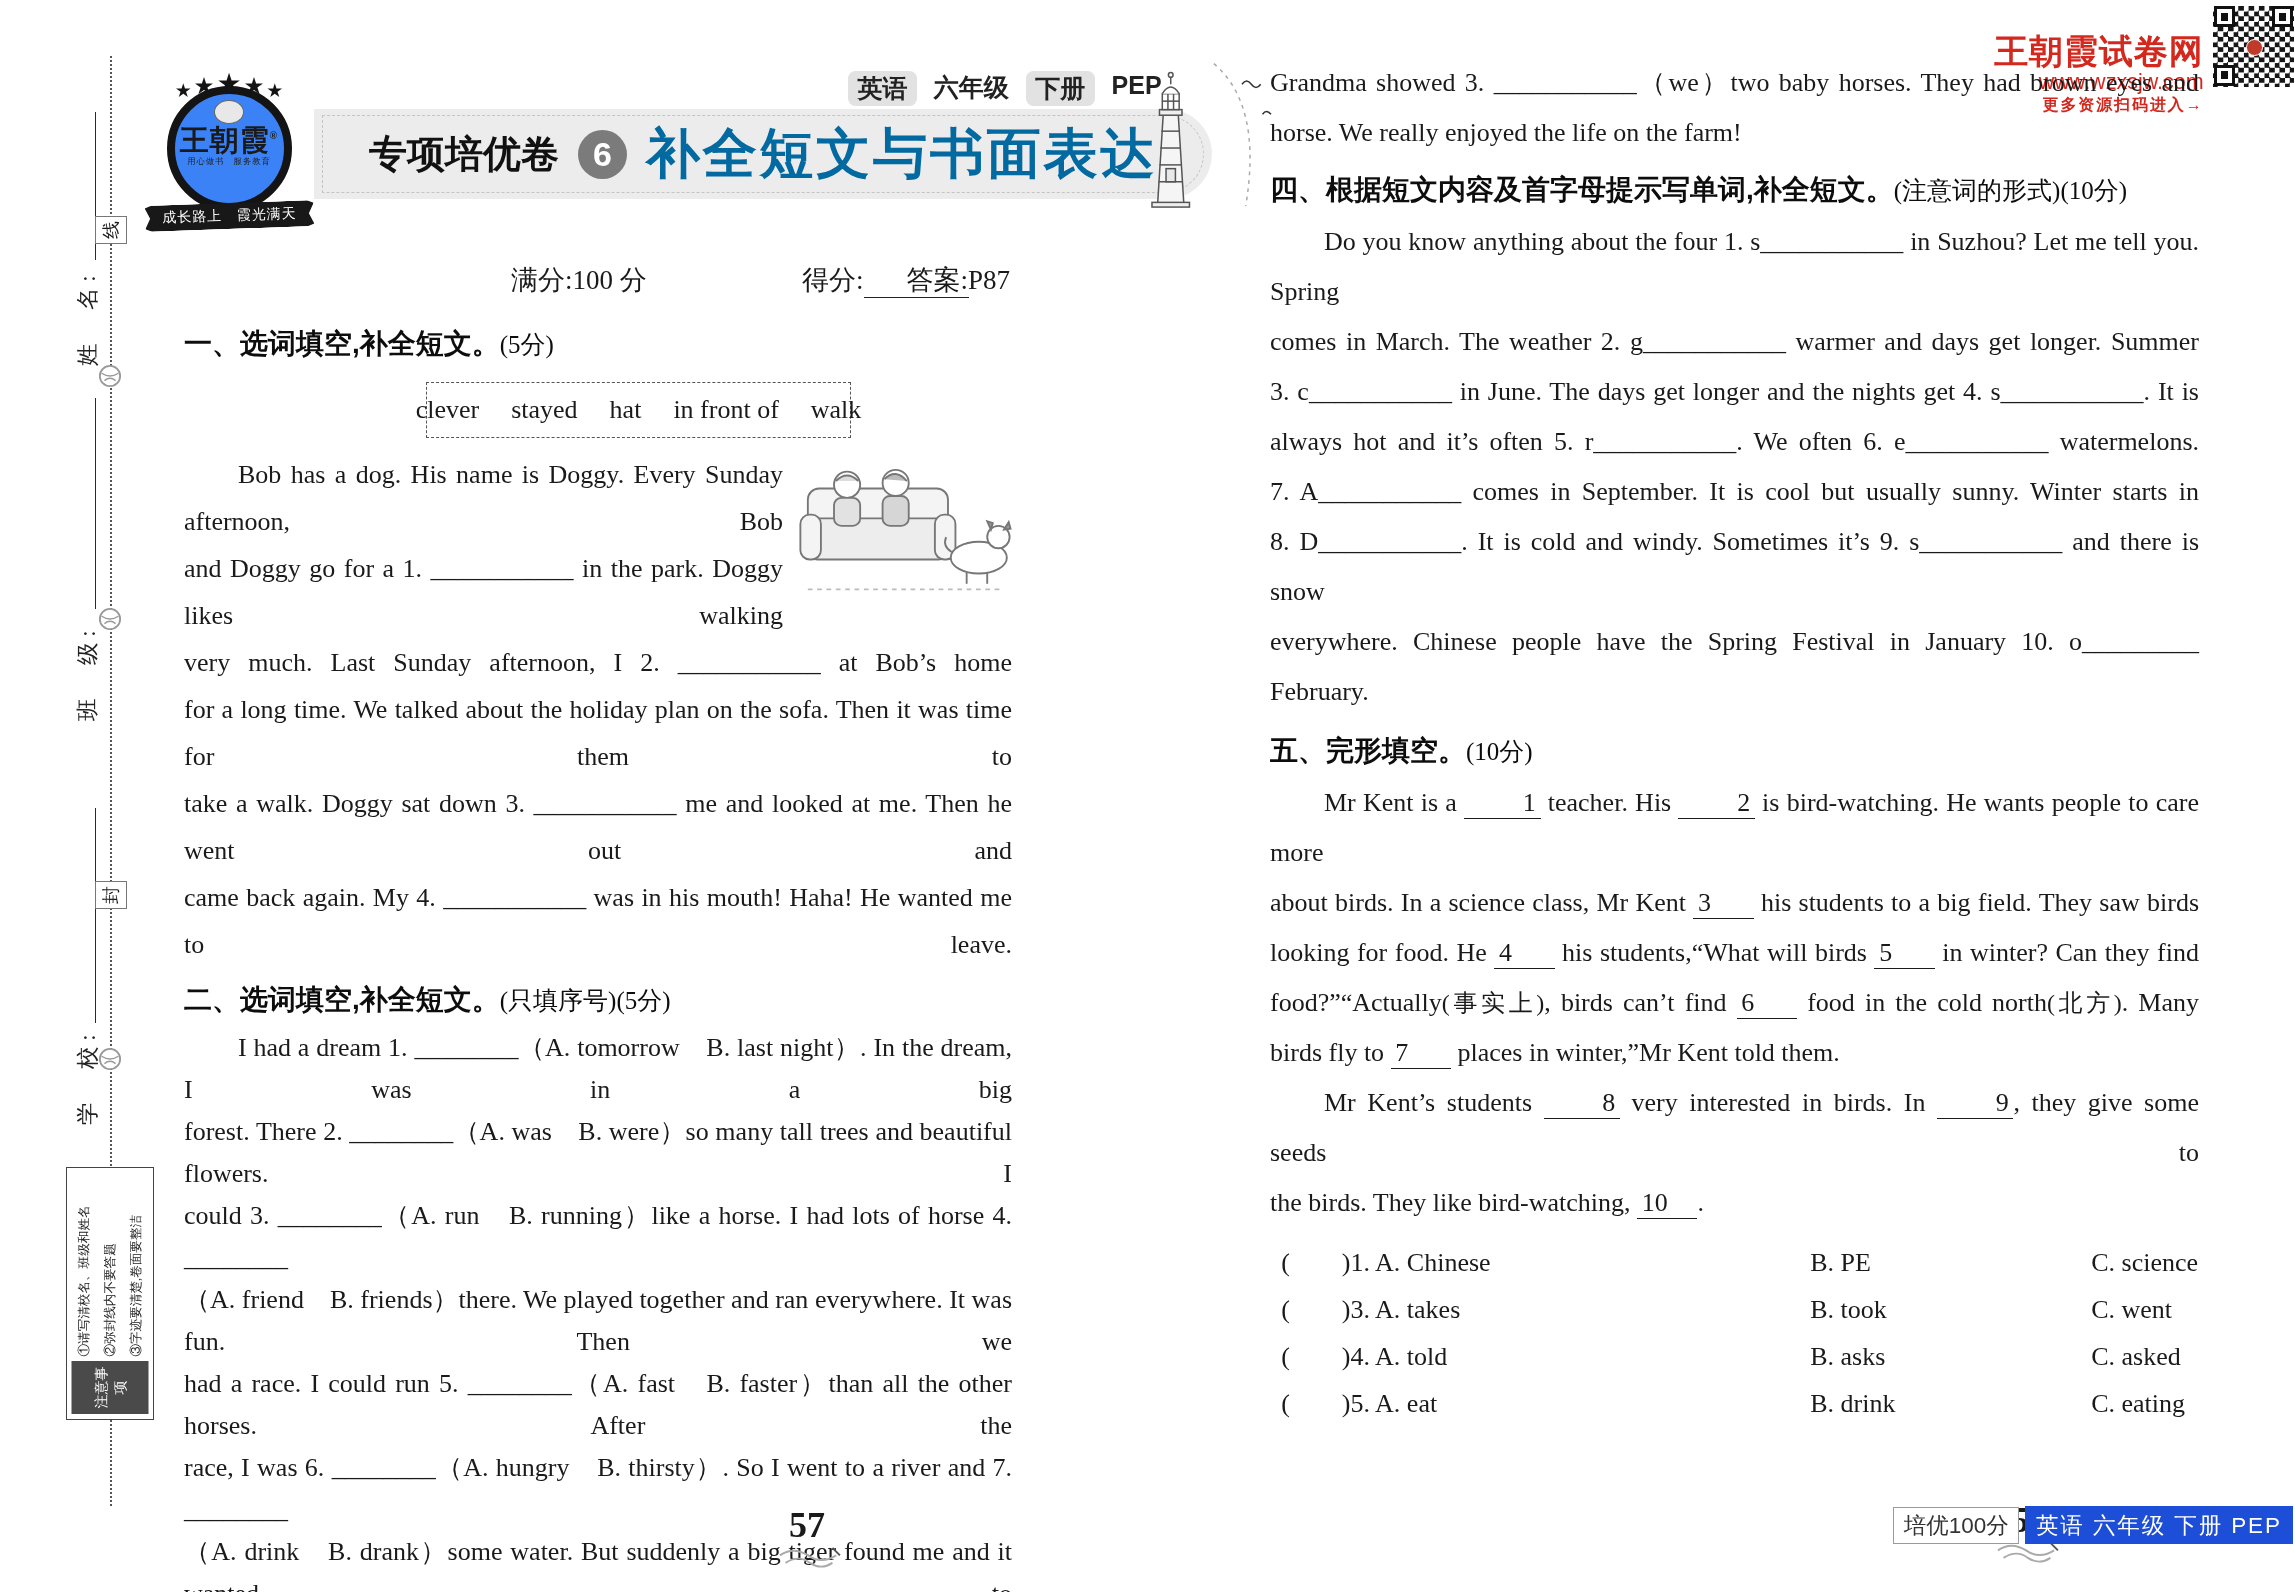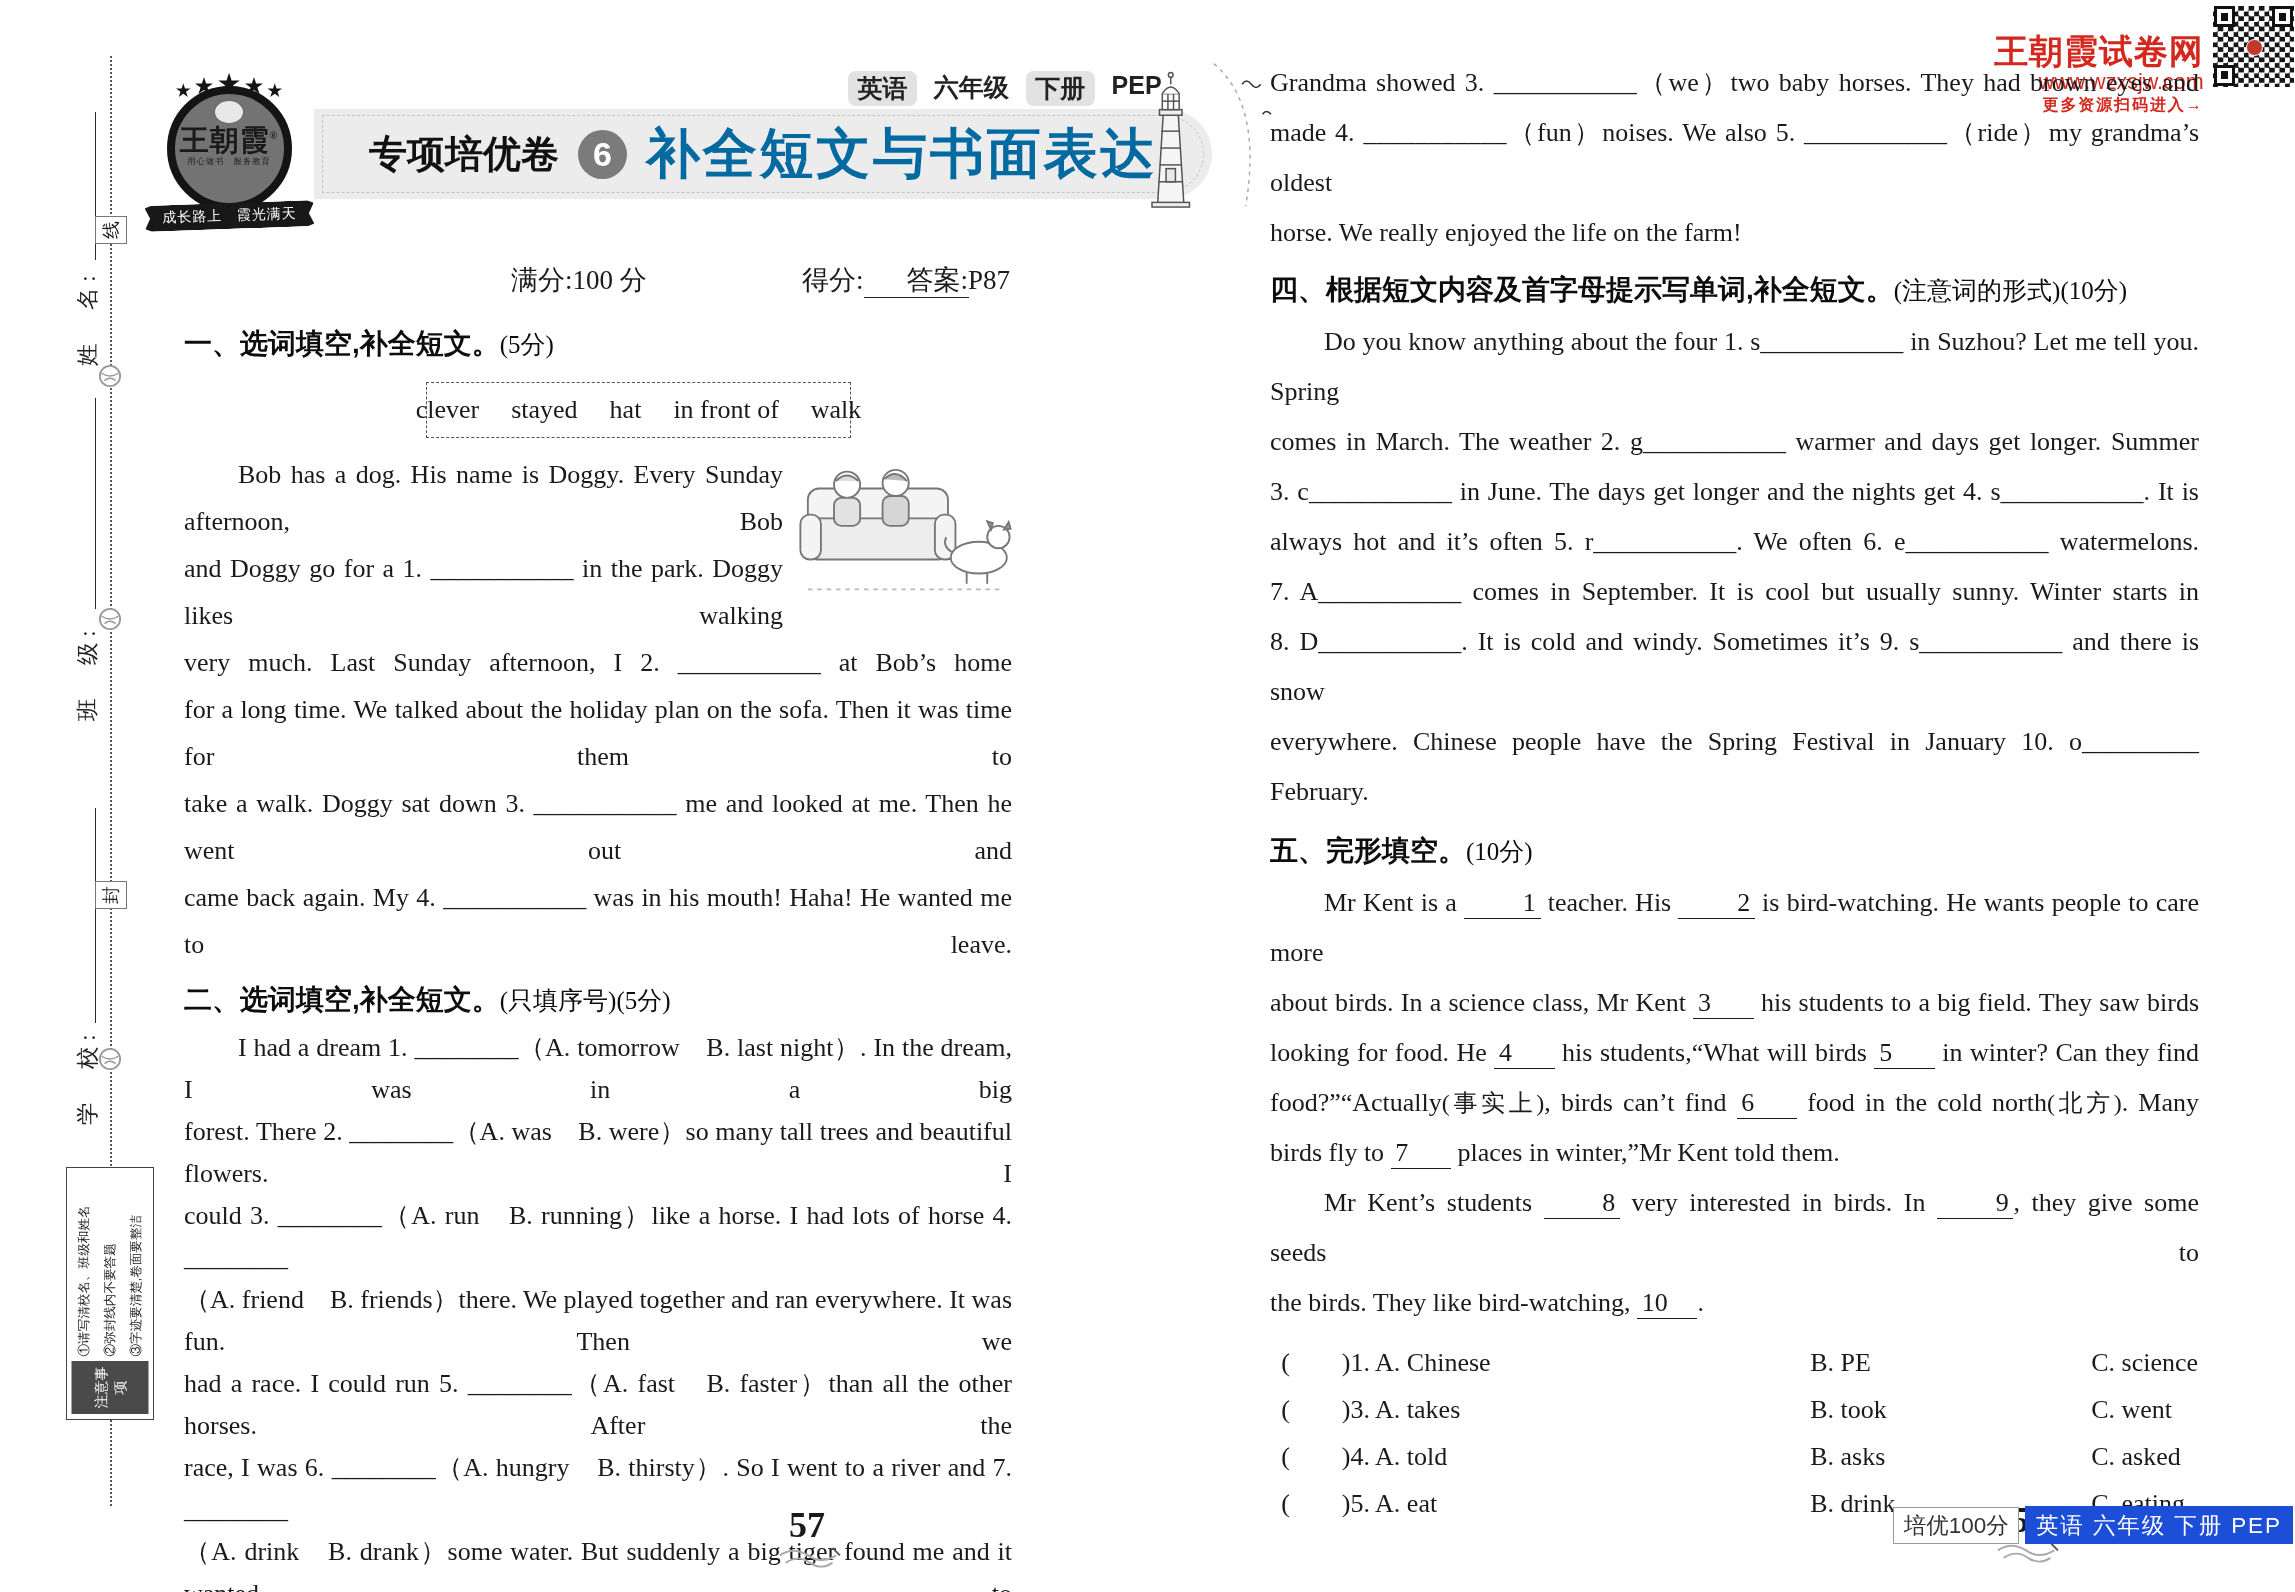--- a/index.html
+++ b/index.html
@@ -38,21 +38,21 @@
             font-size:14px;line-height:1.3;display:flex;align-items:center;justify-content:center;
             text-align:center;padding:1.9px;}
   .nb-lines{flex:1;display:flex;flex-direction:column;justify-content:space-around;}
   .nb-line{font-size:12.6px;white-space:nowrap;color:#222;}
 
   
   #brand{position:absolute;left:137px;top:67px;width:184px;height:167px;z-index:3;text-align:center;}
   .stars{display:flex;justify-content:center;align-items:flex-start;gap:1.9px;height:28px;}
   .stars span{color:#141414;}
   .st1{font-size:19px;margin-top:12px}.st2{font-size:23.4px;margin-top:4.7px}.st3{font-size:28px;margin-top:0}
-  .badge-circle{width:109px;height:109px;border-radius:50%;border:8.4px solid #141414;background:#737373;
+  .badge-circle{width:109px;height:109px;border-radius:50%;border:8.4px solid #141414;background:#3b82f6;
                 margin:-9.4px auto 0;position:relative;}
   .badge-oval{width:28px;height:21.5px;border:1.9px solid #666;border-radius:50%;background:#e8e8e8;margin:6.6px auto 0;}
   .badge-name{font-weight:bold;font-size:29px;letter-spacing:0.9px;line-height:1.05;margin-top:0.9px;}
   .badge-name sup{font-size:10.3px;}
   .badge-slogan{font-size:8.4px;letter-spacing:0.9px;margin-top:0.9px;color:#222;}
   .ribbon{width:169px;height:26px;background:#181818;color:#fff;font-family:"Liberation Sans",sans-serif;
           font-size:14px;display:flex;align-items:center;justify-content:center;letter-spacing:0.9px;
           margin:-7.5px auto 0;transform:rotate(-2deg);
           clip-path:polygon(0 10%,4% 0,96% 0,100% 10%,97% 50%,100% 90%,96% 100%,4% 100%,0 90%,3% 50%);}
 
@@ -303,21 +303,20 @@
       <div class="pl">（A. drink　B. drank）some water. But suddenly a big tiger found me and it wanted to</div>
     </div>
 
 </div>
 
 <div class="col lh53" style="left:1270px;top:58px;width:929px;">
 
   <div class="passage">
 
   <div class="pl">Grandma showed 3. ___________（we）two baby horses. They had brown eyes and</div>
-      <div class="pl">made 4. ___________（fun）noises. We also 5. ___________（ride）my grandma’s oldest</div>
       <div class="pl nj">horse. We really enjoyed the life on the farm!</div>
     </div>
 
   <div class="sec-title" style="margin-top:9.4px;">四、根据短文内容及首字母提示写单词,补全短文。<span class="kai">(注意词的形式)(10分)</span></div>
 
   <div class="passage" style="margin-top:3.7px;">
 
   <div class="pl ind">Do you know anything about the four 1. s___________ in Suzhou? Let me tell you. Spring</div>
       <div class="pl">comes in March. The weather 2. g___________ warmer and days get longer. Summer</div>
       <div class="pl">3. c___________ in June. The days get longer and the nights get 4. s___________. It is</div>

